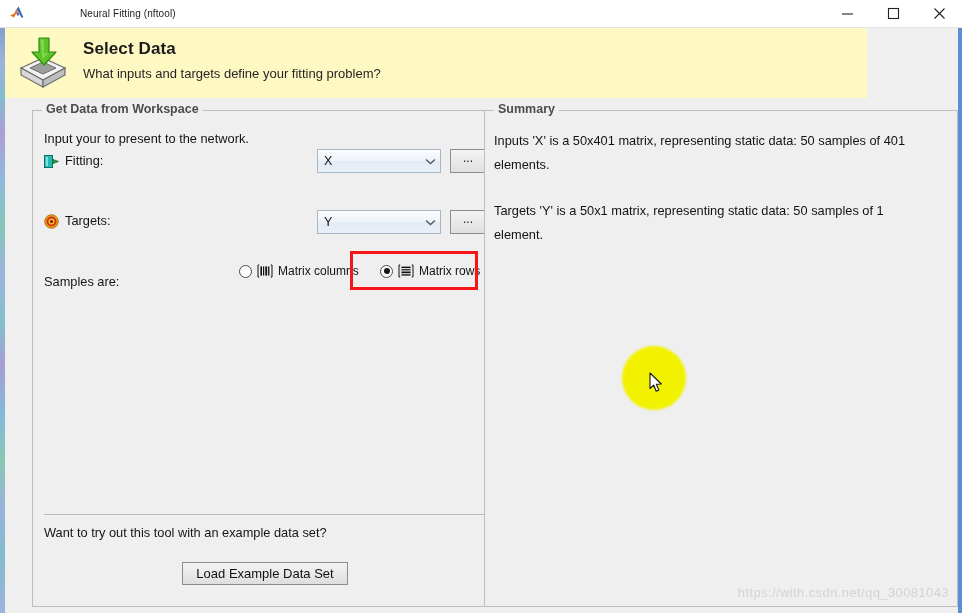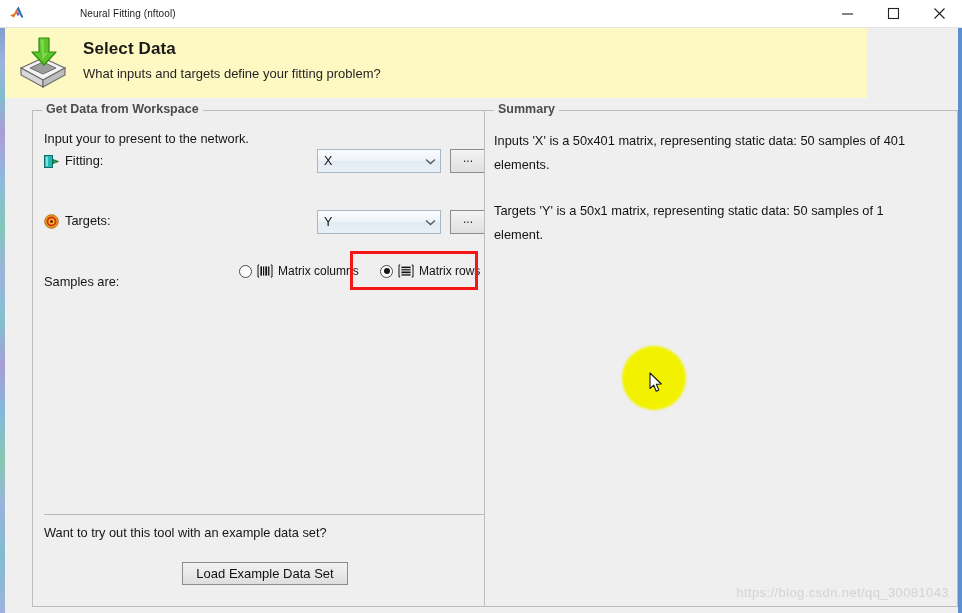--- a/index.html
+++ b/index.html
@@ -298,21 +298,21 @@
     <div class="btn-load" style="left:149px;top:451px;width:166px;height:23px;">Load Example Data Set</div>
   </div>
 
   <div class="group" id="group-summary">
     <div class="legend">Summary</div>
 
     <div class="sum-line" style="left:9px;top:18px;width:430px;">Inputs 'X' is a 50x401 matrix, representing static data: 50 samples of 401 elements.</div>
 
     <div class="sum-line" style="left:9px;top:88px;width:430px;">Targets 'Y' is a 50x1 matrix, representing static data: 50 samples of 1 element.</div>
 
-    <div class="watermark" style="right:8px;bottom:6px;">https://blog.csdn.net/qq_30081043</div>
+    <div class="watermark" style="right:8px;bottom:6px;">https://with.csdn.net/qq_30081043</div>
   </div>
 
   <div class="redbox" style="left:350px;top:251px;width:128px;height:39px;"></div>
 
   <div class="click-halo" style="left:622px;top:346px;width:64px;height:64px;"></div>
   <div class="cursor" style="left:649px;top:372px;">
     <svg viewBox="0 0 15 22" width="15" height="22">
       <path d="M1 1 L1 16.5 L4.8 13.2 L7.2 19.2 L9.8 18.1 L7.4 12.3 L12.3 12.0 Z" fill="#ffffff" stroke="#161616" stroke-width="1.1" stroke-linejoin="round"></path>
     </svg>
   </div>

